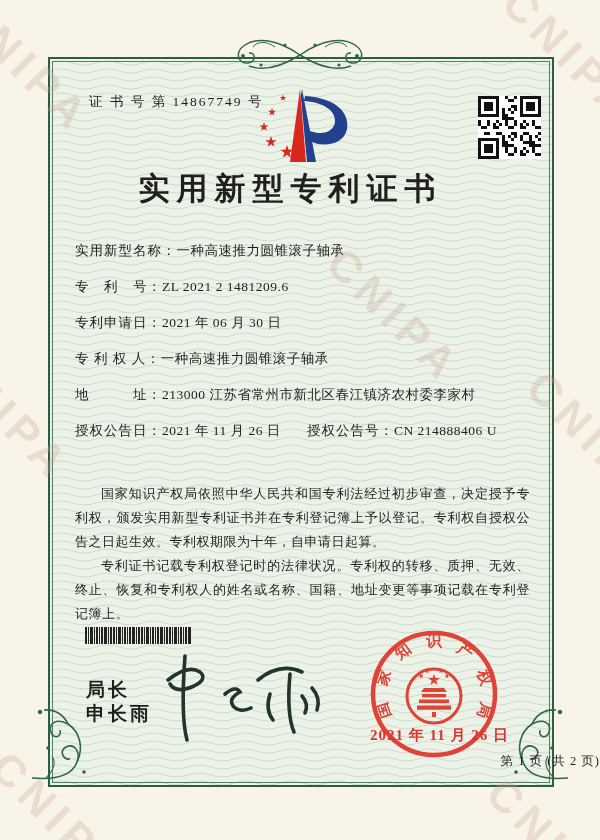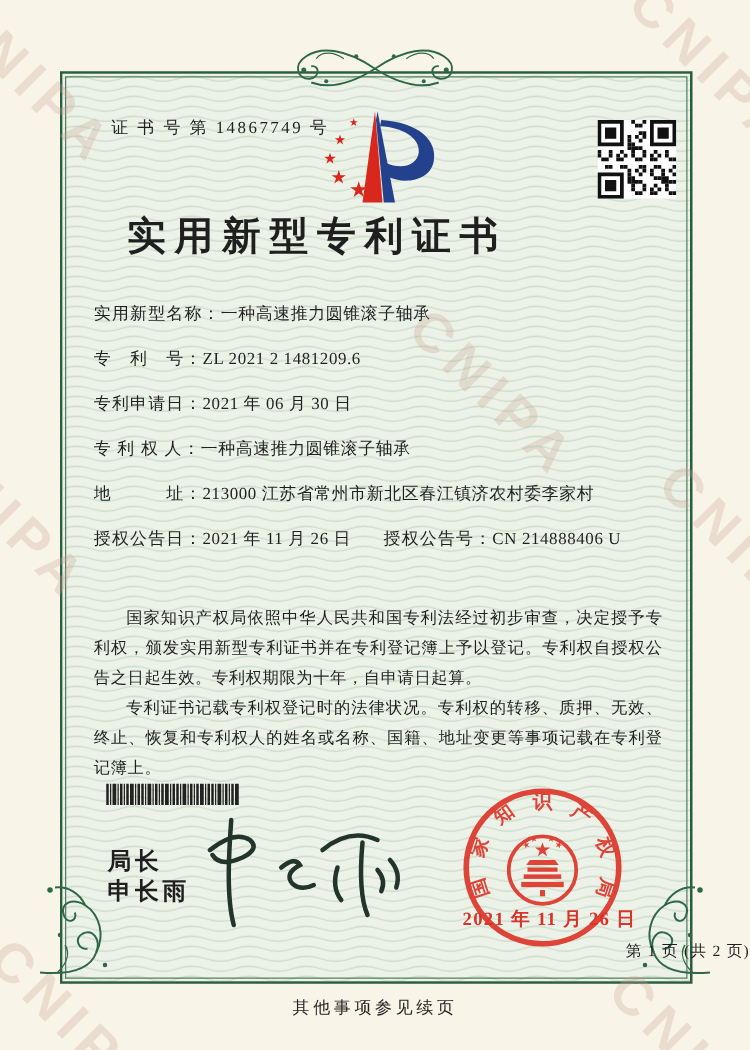--- a/index.html
+++ b/index.html
@@ -22,21 +22,21 @@
   }
   .frame-inner{
     position:absolute;left:2px;top:2px;right:2px;bottom:2px;
     border:1px solid #567e63;
   }
   .waves{position:absolute;left:0;top:0;width:100%;height:100%;}
   .content{position:absolute;left:0;top:0;width:600px;height:840px;z-index:3;}
   .certno{position:absolute;left:73px;top:93px;font-size:13.5px;letter-spacing:2px;margin-left:16px;}
   .title{
     position:absolute;left:0;top:168px;width:507px;text-align:center;
-    font-size:31px;font-weight:bold;letter-spacing:7px;
+    font-size:31px;font-weight:bold;letter-spacing:7px;padding-left:37px;
   }
   .fields{position:absolute;left:75px;top:242px;width:460px;font-size:13.5px;}
   .frow{height:36px;line-height:18px;display:flex;align-items:flex-start;white-space:nowrap;}
   .frow .lbl{letter-spacing:1px;}
   .frow .val{letter-spacing:.5px;}
   .frow.last{height:auto;}
   .lbl2{margin-left:26px;}
   .paras{position:absolute;left:75px;top:482px;width:455px;font-size:13px;line-height:24px;text-align:justify;}
   .paras p{margin:0;text-indent:2em;letter-spacing:.5px;}
   .barcode{position:absolute;left:85px;top:627px;height:17px;display:flex;align-items:stretch;}
@@ -395,14 +395,13 @@
         <text x="37.78630788996129" y="27.167184270002522" transform="rotate(-36 37.78630788996129 27.167184270002522)" fill="#dd372b" font-size="15.5" font-weight="bold" text-anchor="middle">知</text>
         <text x="66" y="18" transform="rotate(0 66 18)" fill="#dd372b" font-size="15.5" font-weight="bold" text-anchor="middle">识</text>
         <text x="94.2136921100387" y="27.167184270002522" transform="rotate(36 94.2136921100387 27.167184270002522)" fill="#dd372b" font-size="15.5" font-weight="bold" text-anchor="middle">产</text>
         <text x="111.65071278216737" y="51.16718427000252" transform="rotate(72 111.65071278216737 51.16718427000252)" fill="#dd372b" font-size="15.5" font-weight="bold" text-anchor="middle">权</text>
         <text x="111.65071278216737" y="80.83281572999748" transform="rotate(108 111.65071278216737 80.83281572999748)" fill="#dd372b" font-size="15.5" font-weight="bold" text-anchor="middle">局</text>
       </g>
   </svg>
   <div class="seal-date">2021 年 11 月 26 日</div>
 
   <div class="pageno">第 1 页 (共 2 页)</div>
-  <div class="contnote">其他事项参见续页</div>
 </div>
 
 </body></html>

